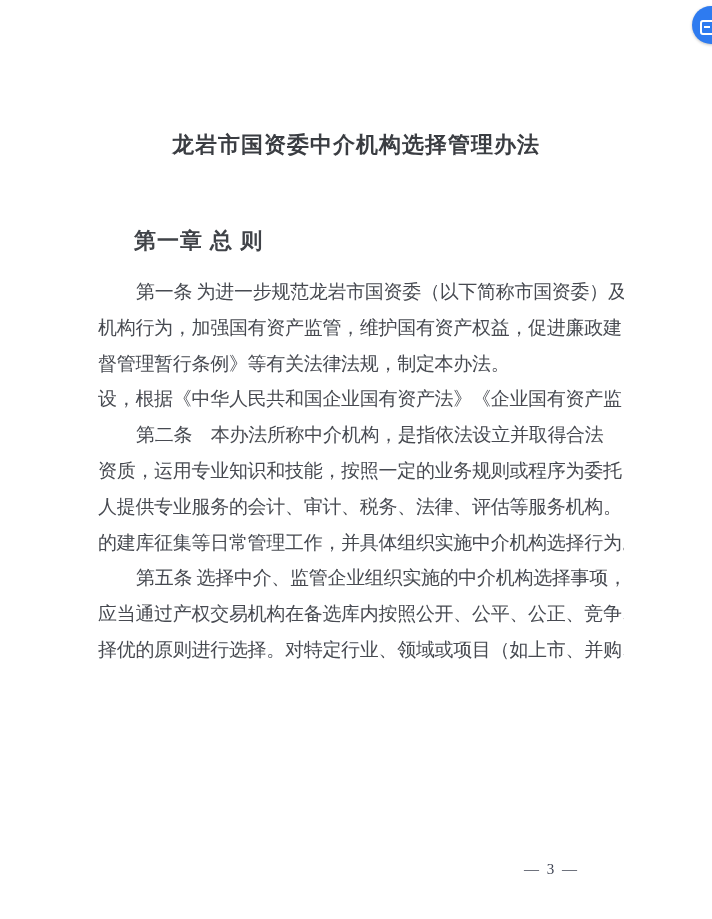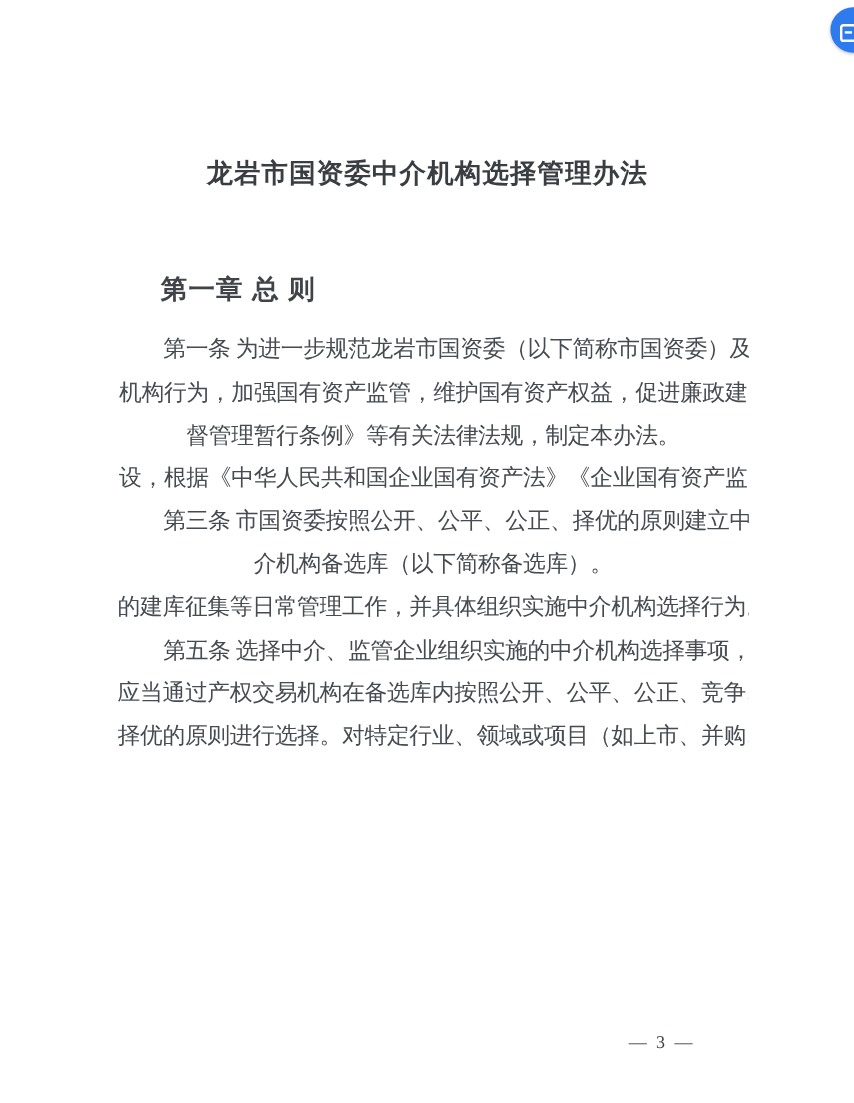--- a/index.html
+++ b/index.html
@@ -37,21 +37,21 @@
   .doc-body {
     position: absolute;
     left: 98px; top: 274px;
     width: 526px;
     font-size: 19px;
     line-height: 35.8px;
     color: #474a51;
     letter-spacing: -0.3px;
     font-family: "Liberation Serif", serif;
   }
-  .para { margin: 0; text-align: center; }
+  .para { margin: 0; }
   .body-line { height: 35.8px; white-space: nowrap; overflow: hidden; }
   .body-line.indent { text-indent: 38px; }
 
   .page-number {
     position: absolute;
     left: 524px; top: 861px;
     font-size: 15px;
     color: #3c4150;
     letter-spacing: 2px;
     font-family: "Liberation Serif", serif;
@@ -91,22 +91,23 @@
   <div class="chapter-heading">第一章 总 则</div>
 
   <div class="doc-body" id="doc-body">
       <div class="para">
         <div class="body-line indent">第一条 为进一步规范龙岩市国资委（以下简称市国资委）及</div>
         <div class="body-line">机构行为，加强国有资产监管，维护国有资产权益，促进廉政建</div>
         <div class="body-line">督管理暂行条例》等有关法律法规，制定本办法。</div>
         <div class="body-line">设，根据《中华人民共和国企业国有资产法》《企业国有资产监</div>
       </div>
       <div class="para">
-        <div class="body-line indent">第三条 市国资委按照公开、公平、公正、择优的原则建立中</div>
-        <div class="body-line">介机构备选库（以下简称备选库）。</div>
+        <div class="body-line indent">第二条　本办法所称中介机构，是指依法设立并取得合法</div>
+        <div class="body-line">资质，运用专业知识和技能，按照一定的业务规则或程序为委托</div>
+        <div class="body-line">人提供专业服务的会计、审计、税务、法律、评估等服务机构。</div>
       </div>
       <div class="para">
         <div class="body-line">的建库征集等日常管理工作，并具体组织实施中介机构选择行为。</div>
       </div>
       <div class="para">
         <div class="body-line indent">第五条 选择中介、监管企业组织实施的中介机构选择事项，</div>
         <div class="body-line">应当通过产权交易机构在备选库内按照公开、公平、公正、竞争、</div>
         <div class="body-line">择优的原则进行选择。对特定行业、领域或项目（如上市、并购、</div>
       </div>
     </div>

